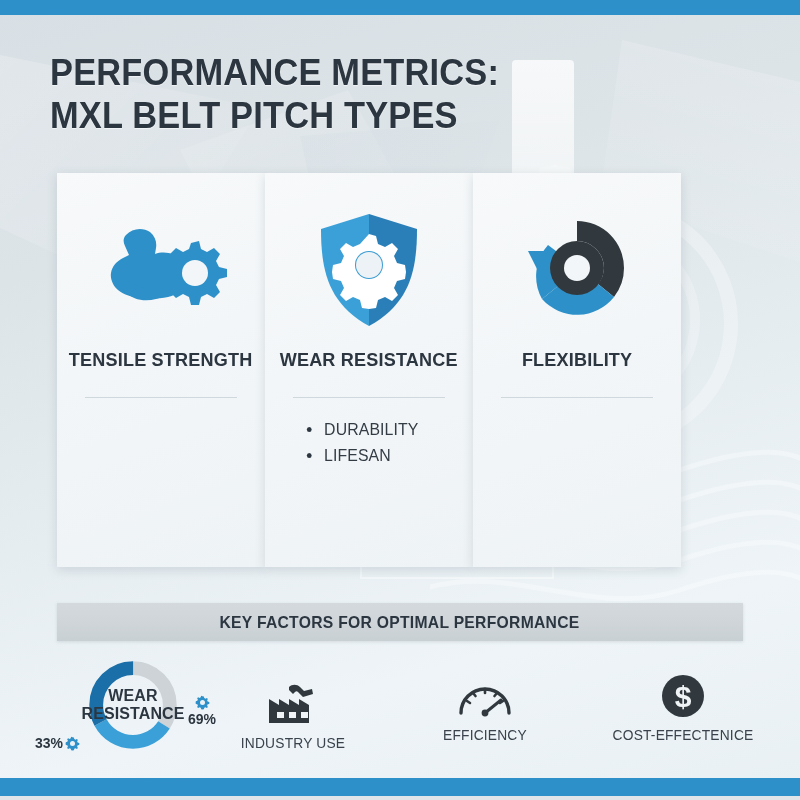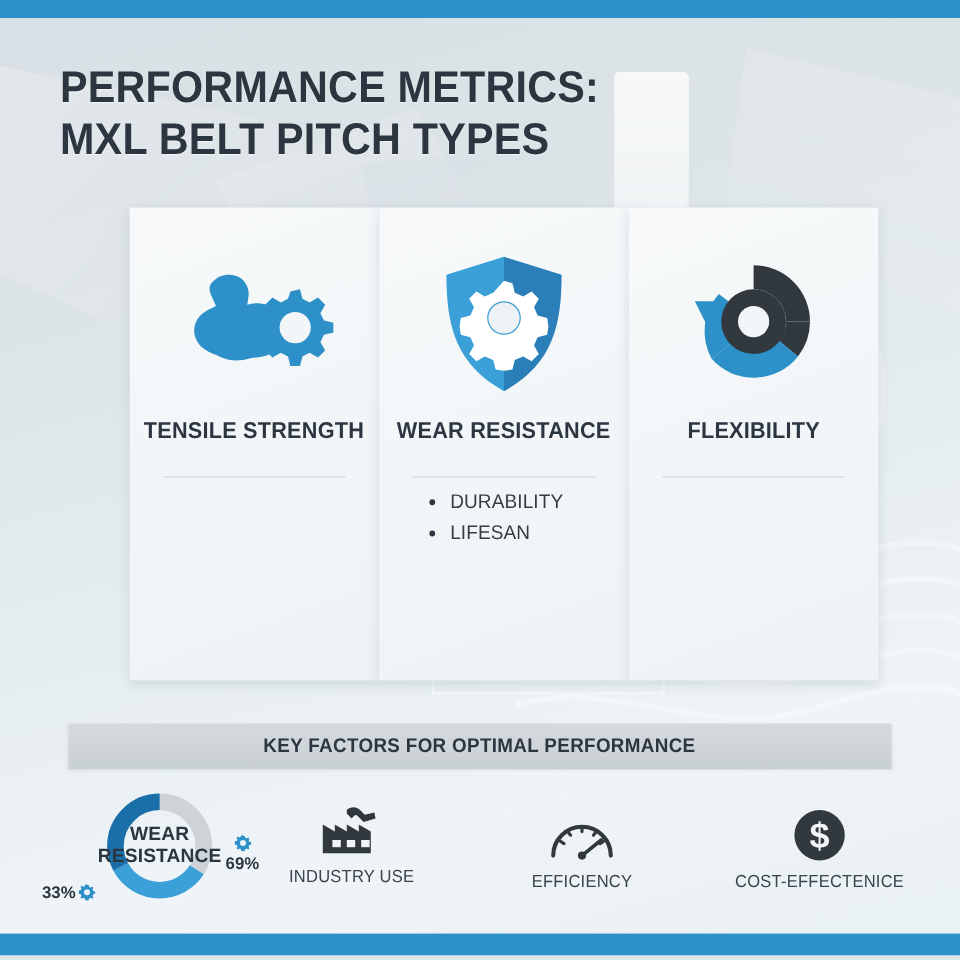--- a/index.html
+++ b/index.html
@@ -67,22 +67,22 @@
   .title{
     position:absolute;left:50px;top:52px;width:640px;
     font-weight:bold;font-size:37px;line-height:1.15;letter-spacing:.2px;
     color:#2c3640;text-transform:uppercase;
     transform:scaleX(.93);transform-origin:left center;
     text-shadow:0 1px 1px rgba(255,255,255,.6);
   }
   .title .l2{display:block;}
 
   
-  .cards{position:absolute;left:46px;top:173px;width:686px;height:394px;
-         display:flex;justify-content:flex-end;}
+  .cards{position:absolute;left:57px;top:173px;width:686px;height:394px;
+         display:flex;justify-content:flex-start;}
   .card{
     width:208px;height:394px;
     background:linear-gradient(160deg,#f7f9fa 0%,#f3f6f8 45%,#eef3f5 100%);
     box-shadow:0 3px 10px rgba(90,110,125,.20);
     display:flex;flex-direction:column;align-items:center;
     position:relative;
   }
   .card-icon{height:150px;display:flex;align-items:center;justify-content:center;
              margin-top:22px;}
   .card-title{
@@ -94,21 +94,21 @@
   .card-list{margin:0;padding:0;list-style:none;margin-top:22px;width:152px;}
   .card-list li{
     font-size:16.5px;color:#333c45;text-transform:uppercase;letter-spacing:.1px;
     margin-bottom:7px;padding-left:22px;position:relative;transform:scaleX(.96);
     transform-origin:left center;white-space:nowrap;
   }
   .card-list li:before{
     content:"";position:absolute;left:4px;top:7px;width:5px;height:5px;
     border-radius:50%;background:#2c3640;
   }
-  .card:nth-child(2) .card-list{width:140px;margin-left:8px;margin-top:11px;}
+  .card:nth-child(2) .card-list{width:140px;margin-left:8px;}
   .card:nth-child(3) .card-list{width:150px;margin-left:6px;}
 
   
   .banner{
     position:absolute;left:57px;top:603px;width:686px;height:38px;
     background:linear-gradient(180deg,#d4d9dd 0%,#cfd5d9 50%,#c9d0d4 100%);
     display:flex;align-items:center;justify-content:center;
     box-shadow:0 1px 3px rgba(90,110,125,.18);
   }
   .banner-text{
@@ -134,21 +134,21 @@
     text-transform:uppercase;letter-spacing:.1px;
   }
   .pct{
     position:absolute;font-weight:bold;font-size:14px;color:#2c3640;
     display:flex;align-items:center;gap:2px;
   }
   .pct-left{left:5px;top:40px;margin-top:40px;}
   .pct-right{left:158px;top:40px;flex-direction:column;gap:1px;align-items:center;}
   .mini-gear{width:15px;height:15px;display:inline-block;}
 
-  .m-industry{left:228px;top:0;width:130px;}
+  .m-industry{left:228px;top:12px;width:130px;}
   .m-efficiency{left:425px;top:4px;width:120px;}
   .m-cost{left:598px;top:4px;width:170px;}
   .icon-wrap{height:60px;display:flex;align-items:flex-end;justify-content:center;}
 </style>
 </head>
 <body>
 
 <div class="poster">
 
   <div class="bg-layer">

